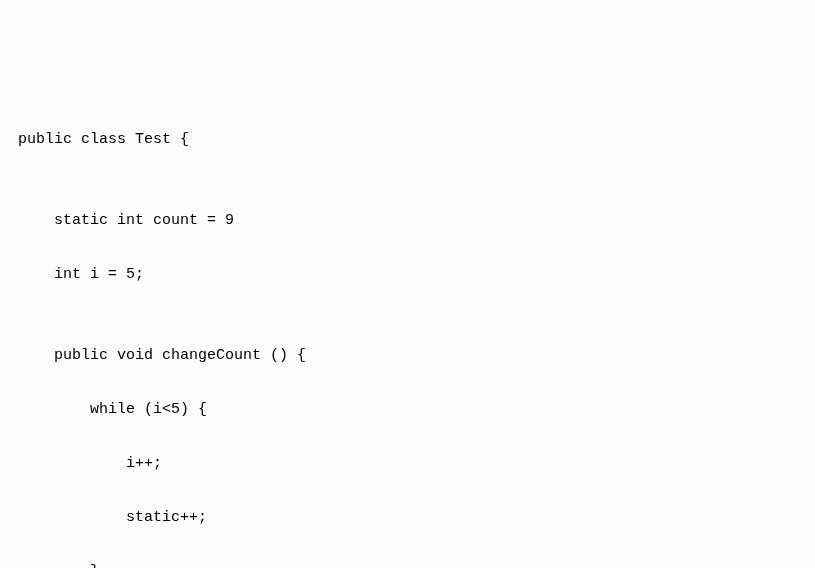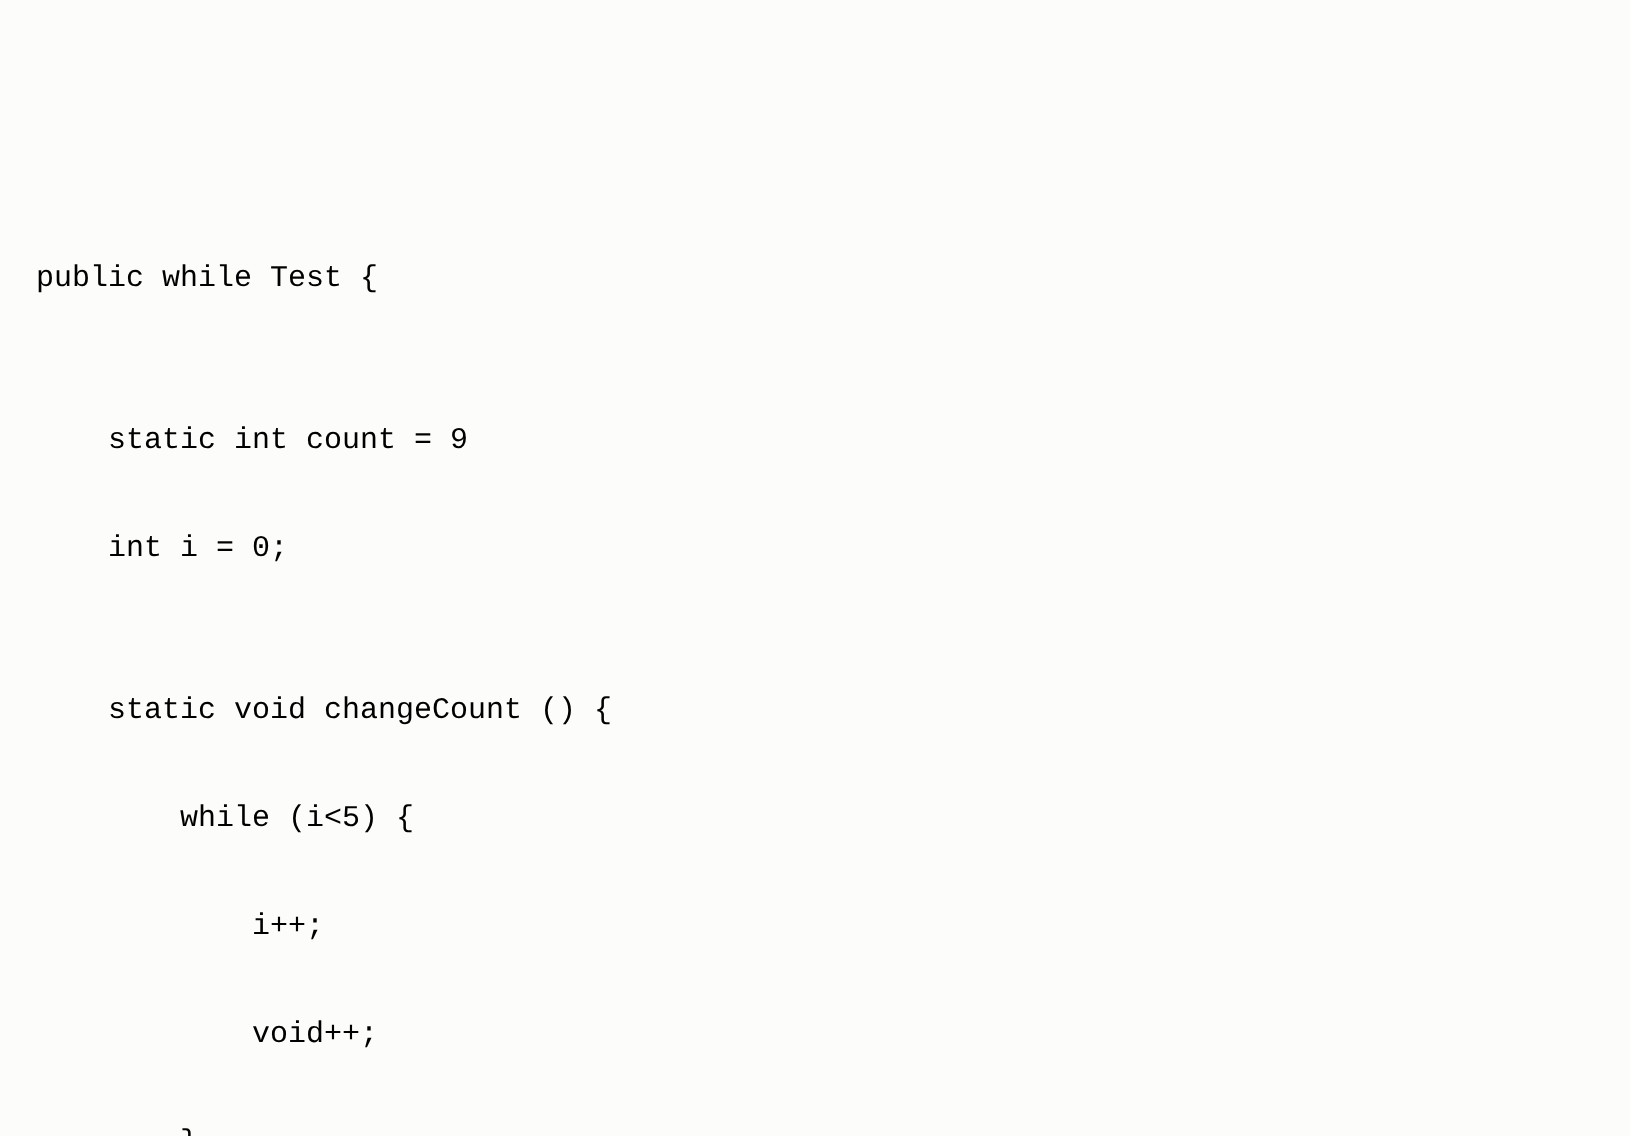--- a/index.html
+++ b/index.html
@@ -17,29 +17,29 @@
     }
     .code-line {
       display: block;
     }
   </style>
 </head>
 <body>
 
 
 
-<span class="code-line">public while Test {</span>
+<span class="code-line">public class Test {</span>
 <span class="code-line"></span>
 <span class="code-line">    static int count = 9</span>
-<span class="code-line">    int i = 0;</span>
+<span class="code-line">    int i = 5;</span>
 <span class="code-line"></span>
-<span class="code-line">    static void changeCount () {</span>
+<span class="code-line">    public void changeCount () {</span>
 <span class="code-line">        while (i&lt;5) {</span>
 <span class="code-line">            i++;</span>
-<span class="code-line">            void++;</span>
+<span class="code-line">            static++;</span>
 <span class="code-line">        }</span>
 
 <span class="code-line"></span>
 
 
 
 
 
 
 

